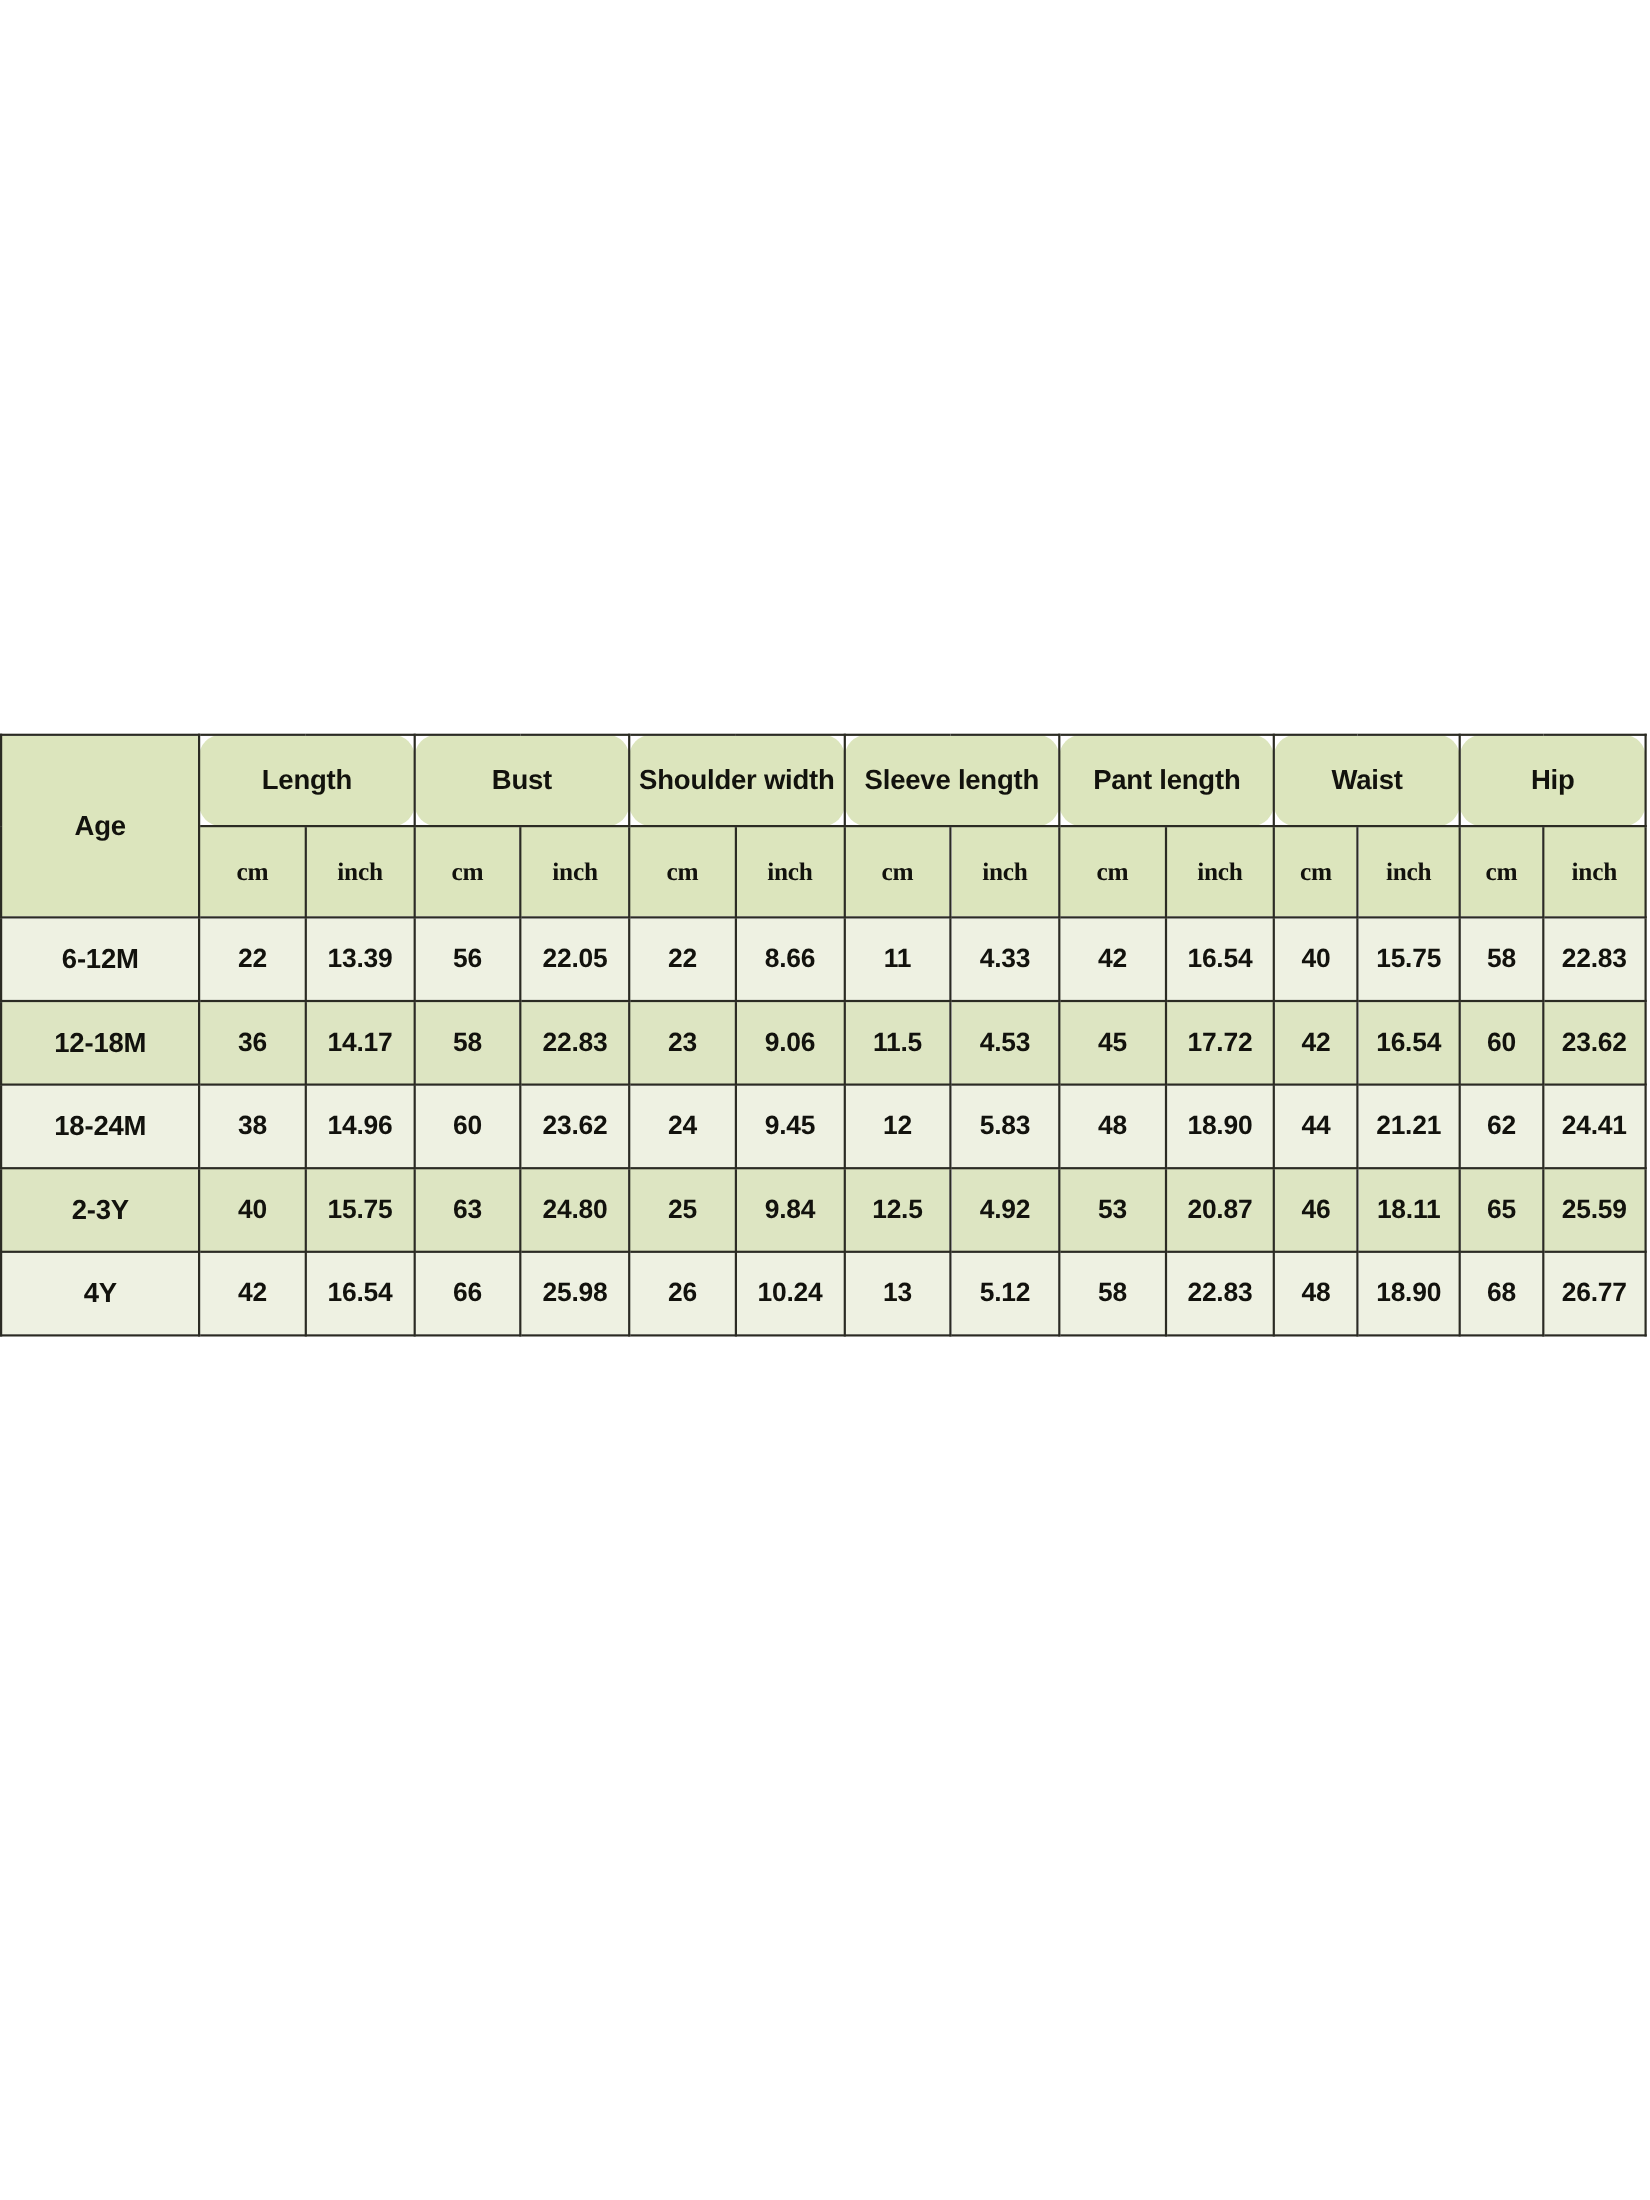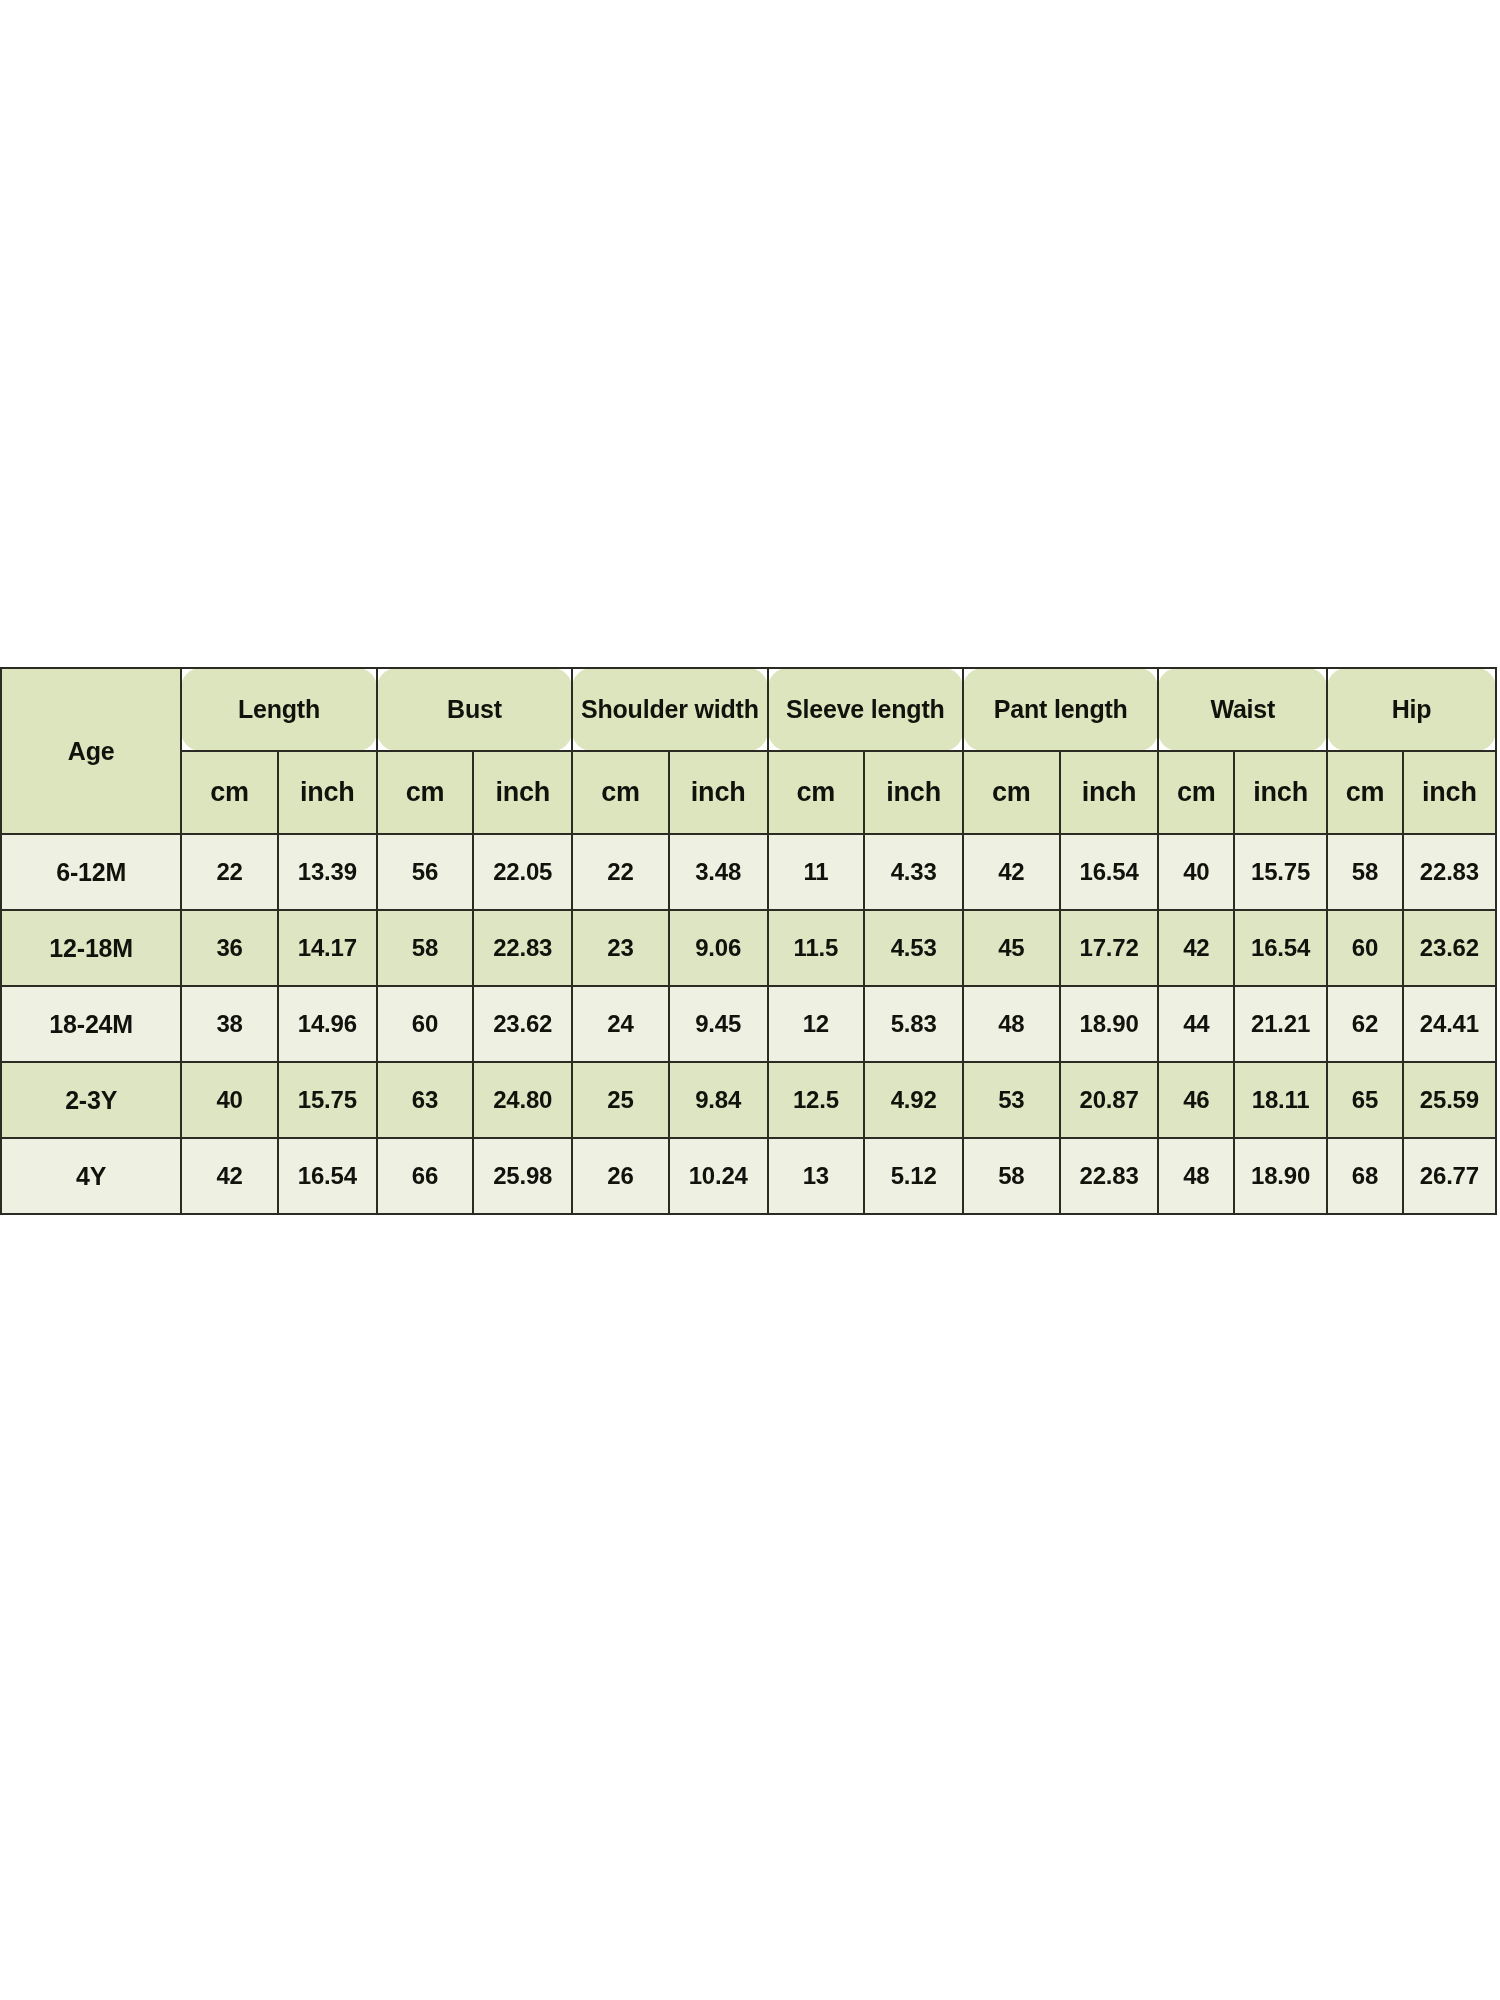--- a/index.html
+++ b/index.html
@@ -50,21 +50,22 @@
     height: 162px;
     font-size: 25px;
   }
   th.group-head {
     height: 81px;
     font-size: 25px;
     border-radius: 20px;
   }
   th.unit-head {
     height: 81px;
-    font-size: 27px;
+    font-size: 23px;
+    font-family: Liberation Serif, serif;
   }
 
   
   table.size-chart tbody tr {
     height: 74px;
     padding-left: 23px;
   }
   table.size-chart tbody tr.row-light td {
     background: #eef1e2;
   }
@@ -138,21 +139,21 @@
       </tr>
     </thead>
     <tbody>
       <tr class="row-light">
         <td class="age-cell">6-12M</td>
         <td>22</td>
         <td>13.39</td>
         <td>56</td>
         <td>22.05</td>
         <td>22</td>
-        <td>3.48</td>
+        <td>8.66</td>
         <td>11</td>
         <td>4.33</td>
         <td>42</td>
         <td>16.54</td>
         <td>40</td>
         <td>15.75</td>
         <td>58</td>
         <td>22.83</td>
       </tr>
       <tr class="row-dark">

